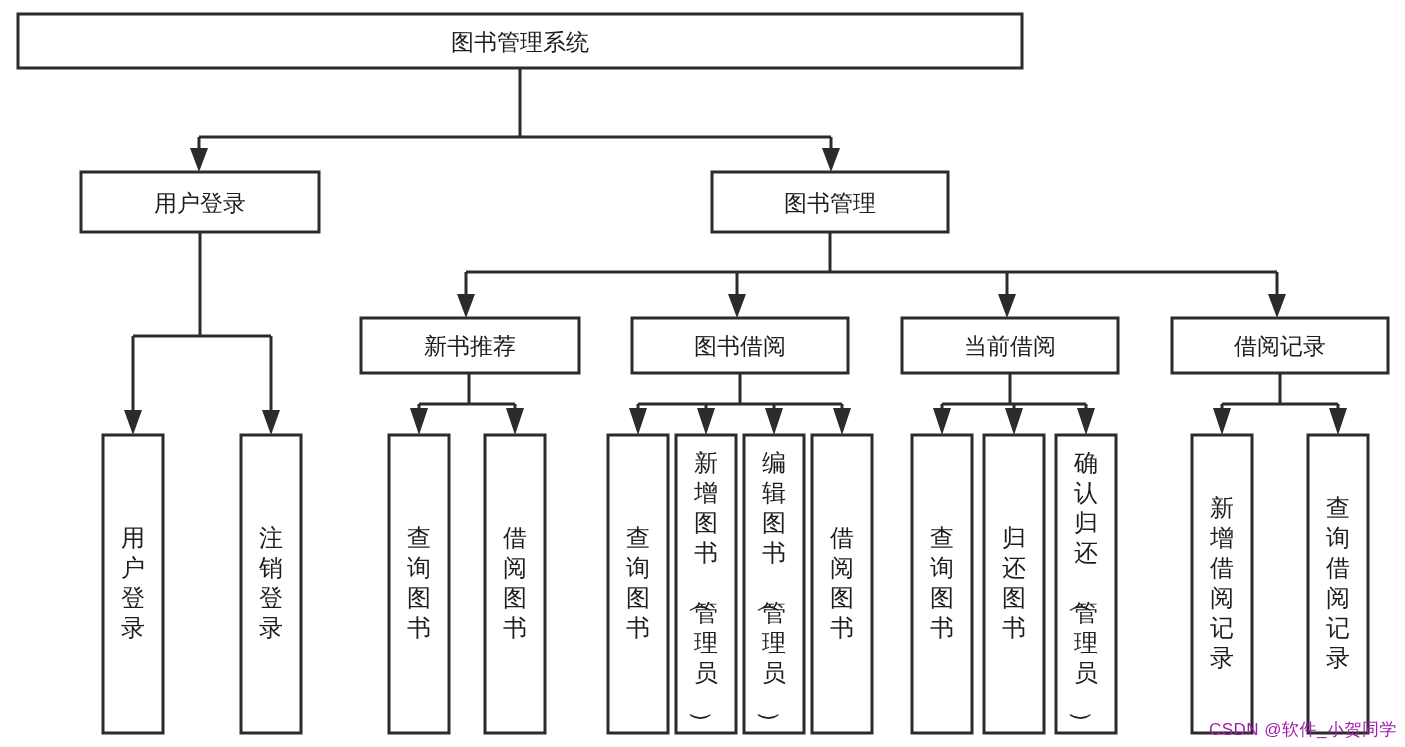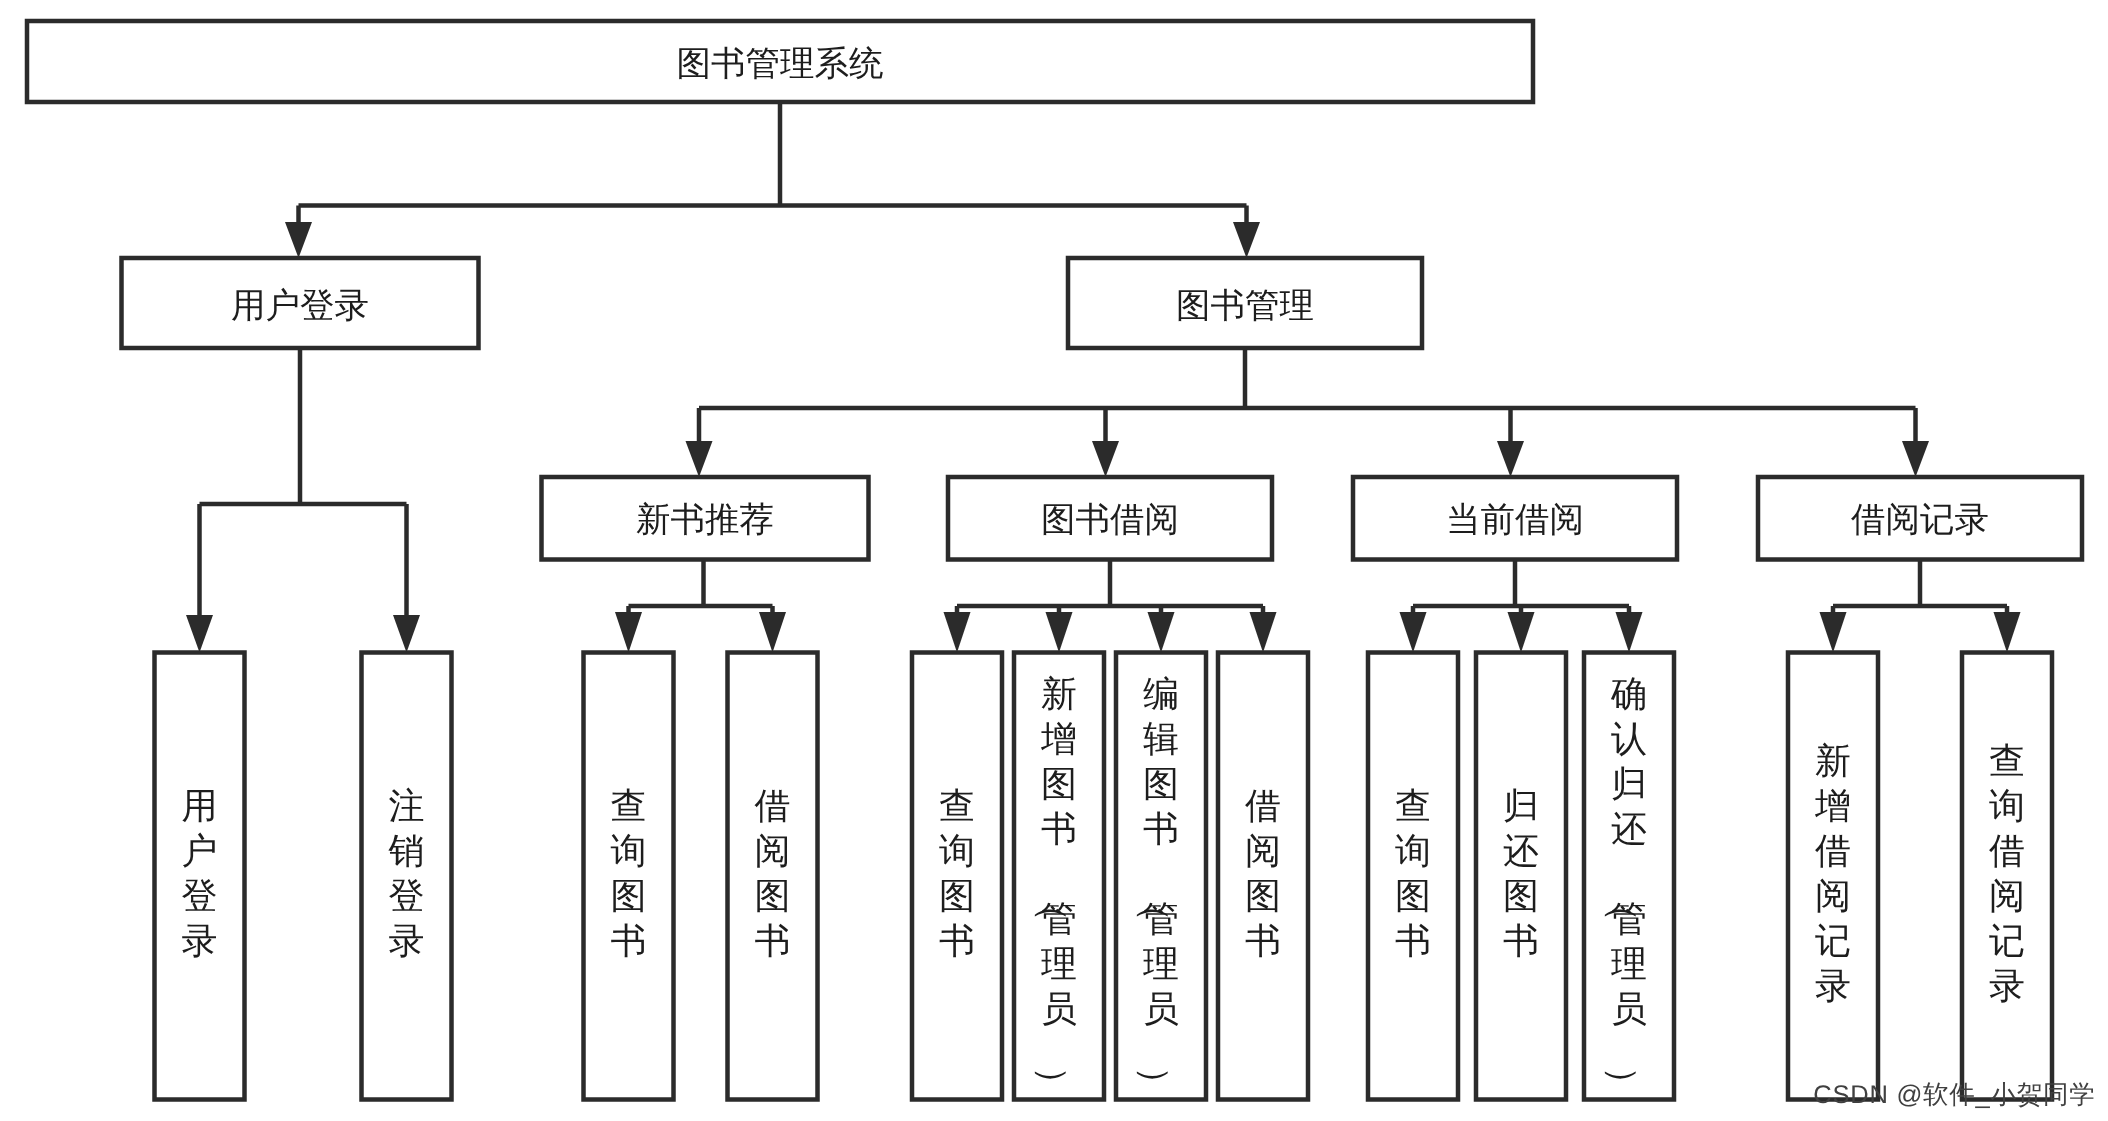--- a/index.html
+++ b/index.html
@@ -58,21 +58,21 @@
     font-family: "Liberation Sans", "DejaVu Sans", sans-serif;
     font-size: 24px;
     text-anchor: middle;
   }
   .watermark {
     position: absolute;
     right: 8px;
     bottom: 6px;
     font-family: "Liberation Sans", "DejaVu Sans", sans-serif;
     font-size: 17px;
-    color: #404040;
+    color: #a21caf;
     letter-spacing: 0.5px;
     user-select: none;
     pointer-events: none;
     white-space: nowrap;
   }
 </style>
 </head>
 <body>
 
 <div id="diagram-root">

